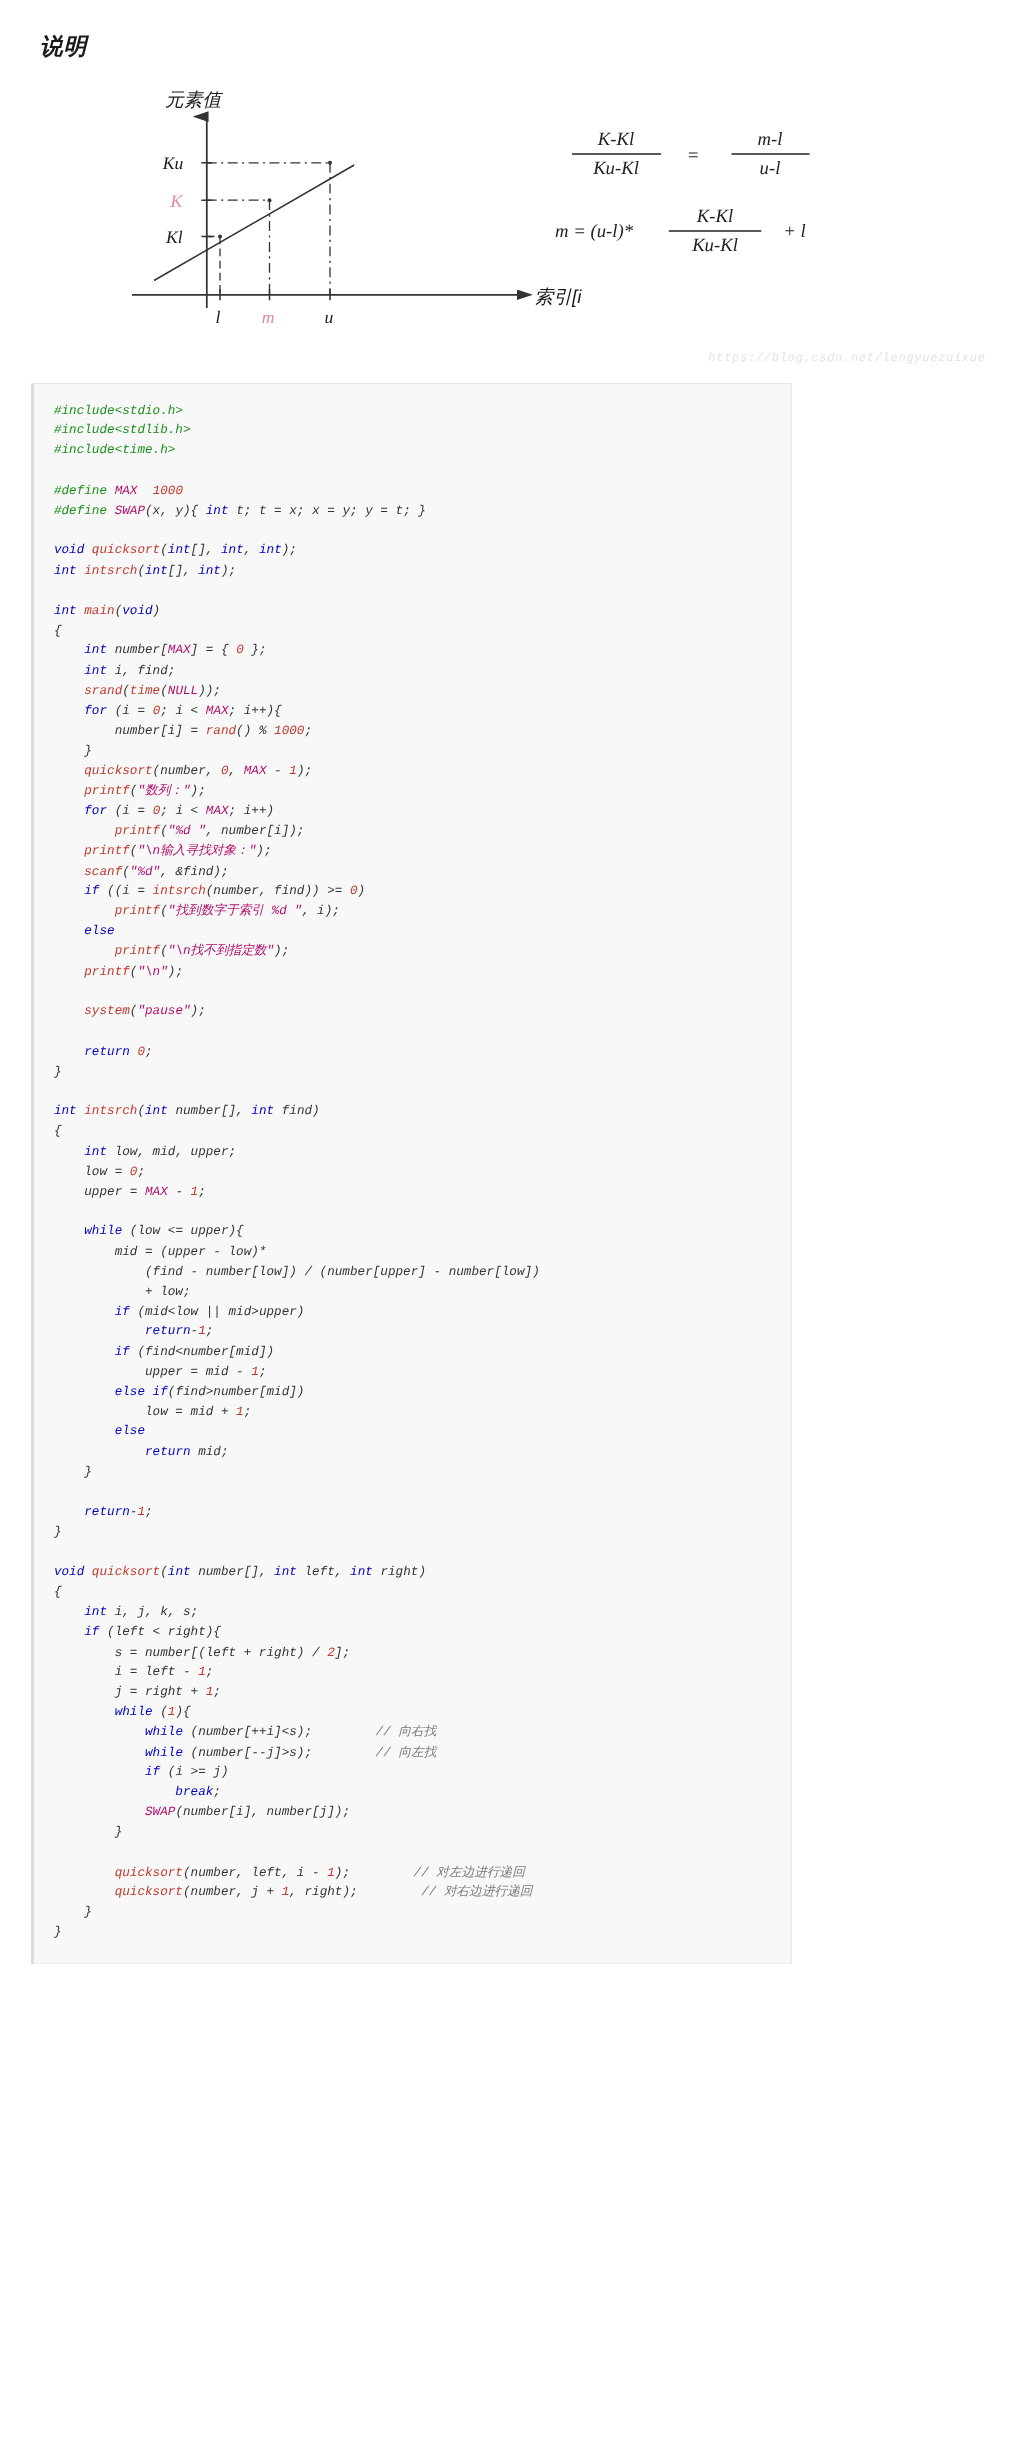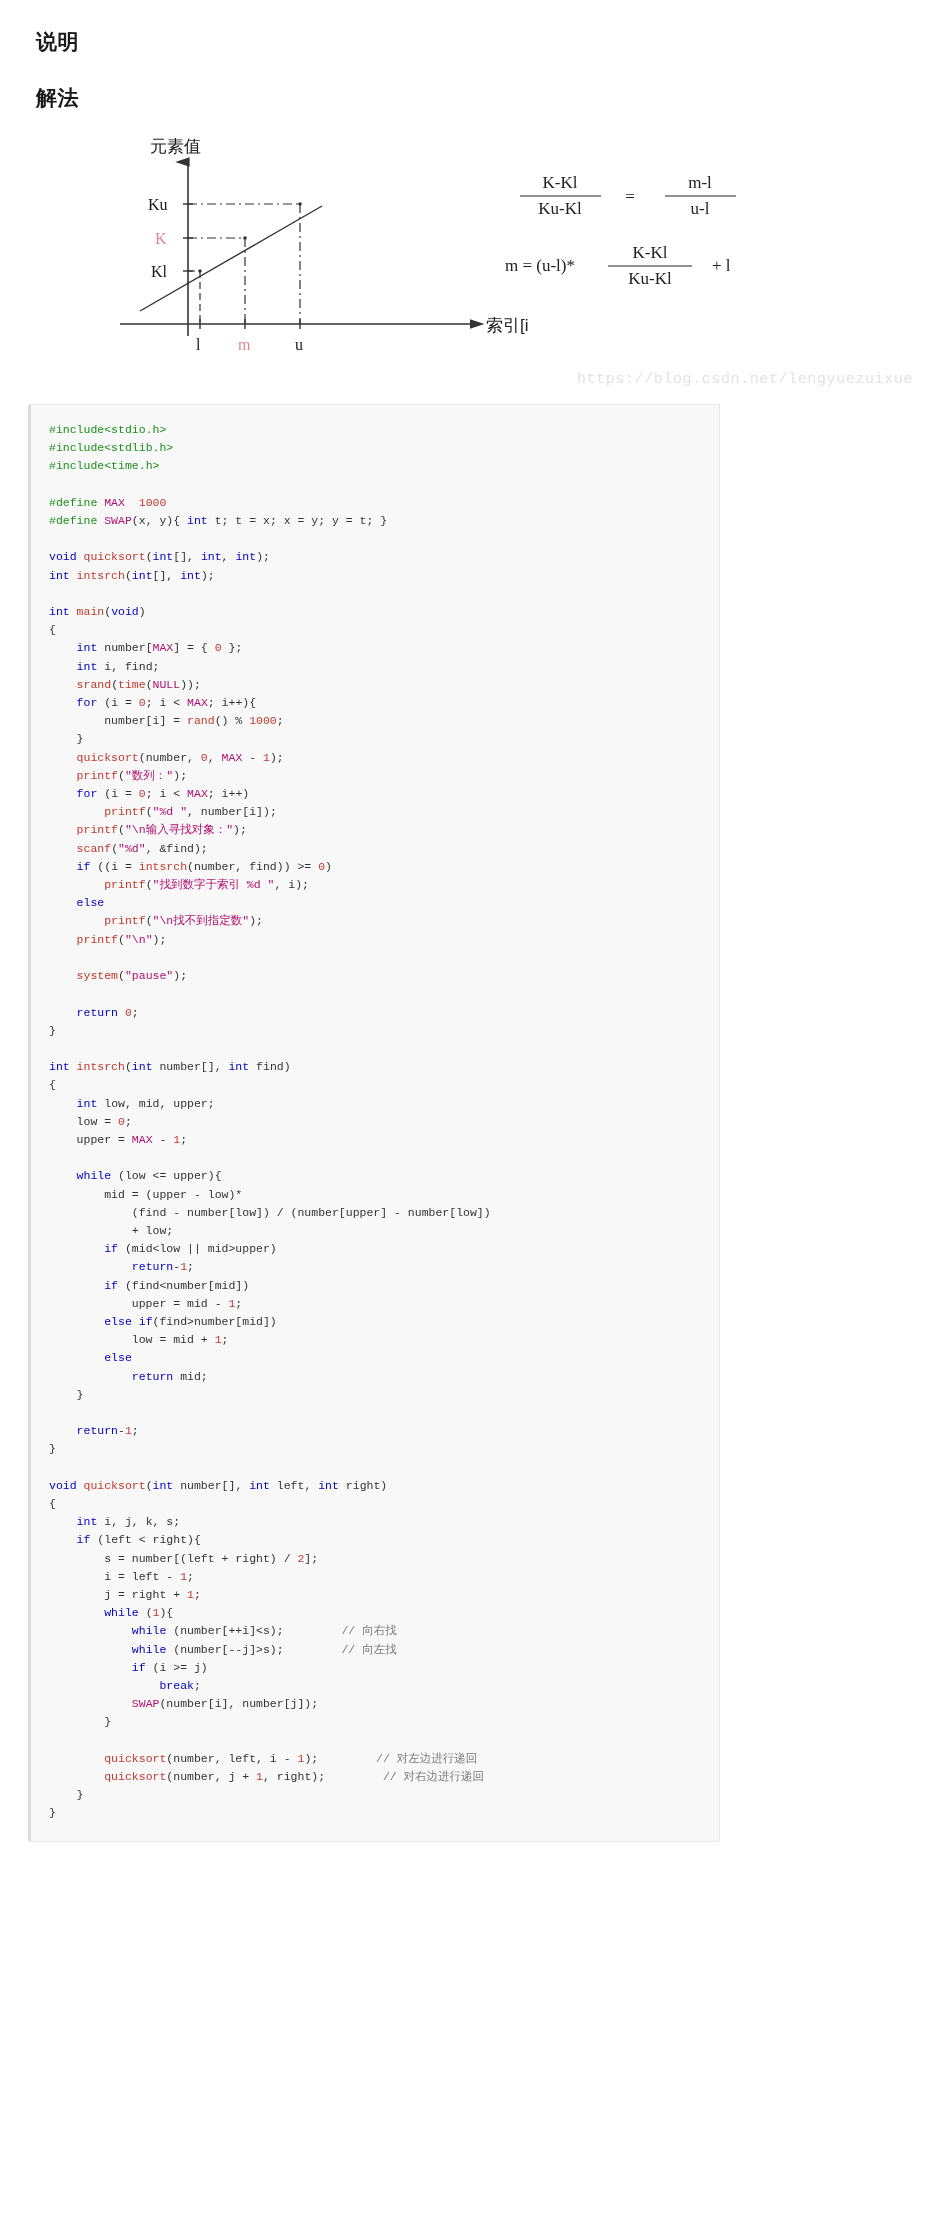--- a/index.html
+++ b/index.html
@@ -11,20 +11,21 @@
     width: 936px;
     font-family: "Liberation Sans", "DejaVu Sans", sans-serif;
     color: #4d4d4d;
     -webkit-font-smoothing: antialiased;
   }
   .page {
     width: 748px;
     box-sizing: border-box;
     padding: 0 0 40px 0;
     position: relative;
+    font-style: italic;
   }
   h2.section-title {
     font-family: "Liberation Sans", "DejaVu Sans", sans-serif;
     font-size: 21px;
     font-weight: bold;
     color: #1a1a1a;
     margin: 28px 0 10px 36px;
     letter-spacing: 0.5px;
   }
   p.body-text {
@@ -40,24 +41,24 @@
   
   .figure {
     position: relative;
     width: 936px;
     height: 270px;
     margin-top: 14px;
   }
   .figure svg { display: block; }
   .watermark {
     position: absolute;
-    right: 23px;
+    right: 40px;
     bottom: 8px;
     font-family: "Liberation Mono", "DejaVu Sans Mono", monospace;
-    font-size: 15px;
+    font-size: 11px;
     color: #e2e2e2;
     letter-spacing: 0.6px;
   }
 
   
   .code-wrap {
     margin: 8px 28px 0 28px;
     background: #f8f8f8;
     border: 1px solid #e8e8e8;
     border-left: 3px solid #dcdcdc;
@@ -84,21 +85,20 @@
   .cm { color: #7a7a7a; margin-left: 44px; }   
   .pl { color: #333333; }   
 </style>
 </head>
 <body>
 
 <div class="page">
 
   <h2 class="section-title">说明</h2>
 
-  <h2 class="section-title">解法</h2>
 
   <div class="figure">
     <svg width="936" height="270" viewBox="0 0 936 270">
       <defs>
         <marker id="arrowUp" markerWidth="10" markerHeight="10" refX="3" refY="8" orient="auto">
           <path d="M3,0 L6,9 L0,9 Z" fill="#333"></path>
         </marker>
         <marker id="arrowRight" markerWidth="10" markerHeight="10" refX="0" refY="3" orient="auto">
           <path d="M0,0 L9,3 L0,6 Z" fill="#333"></path>
         </marker>

